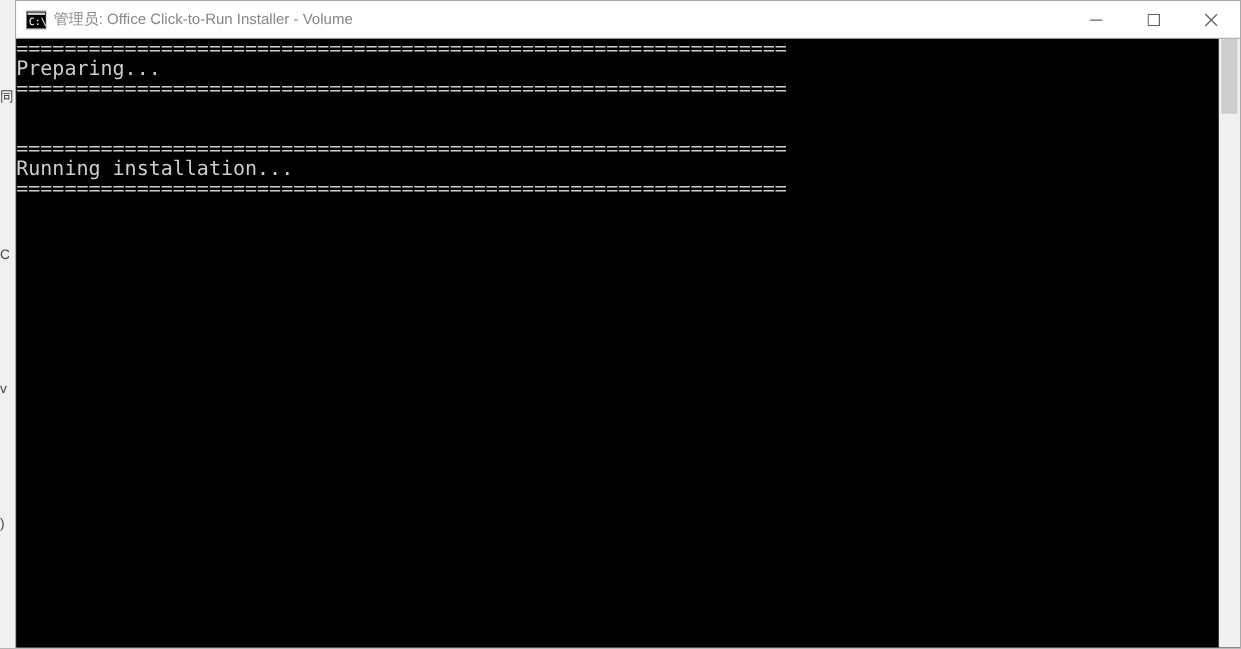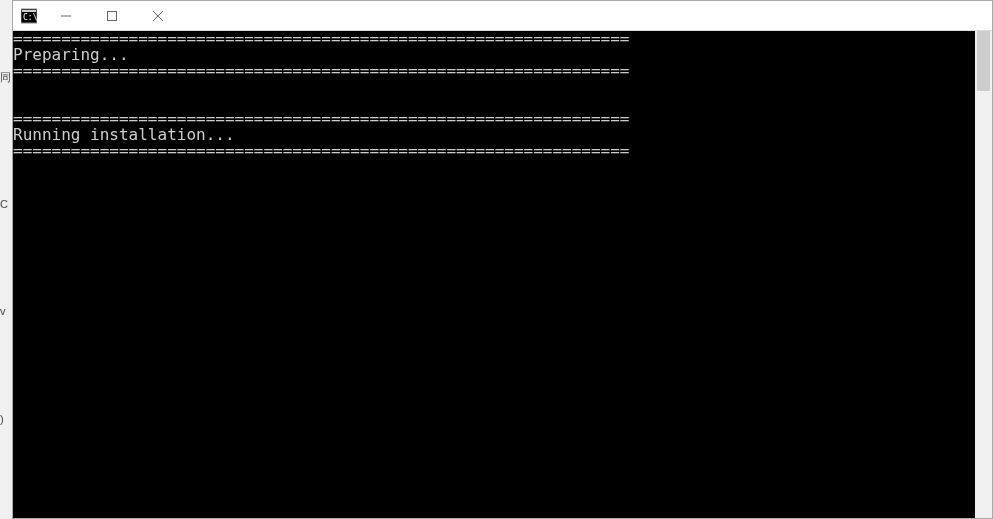--- a/index.html
+++ b/index.html
@@ -121,20 +121,21 @@
 
 <div class="window">
   <div class="titlebar">
     <div class="titlebar-icon">
       <svg width="16" height="16" viewBox="0 0 16 16">
         <rect x="0" y="1" width="16" height="14" fill="#000" stroke="#888" stroke-width="1"></rect>
         <rect x="1" y="2" width="14" height="2" fill="#ccc"></rect>
         <text x="2" y="12" font-size="8" fill="#fff" font-family="monospace">C:\</text>
       </svg>
     </div>
+    <div class="titlebar-title">管理员:  Office Click-to-Run Installer - Volume</div>
     <div class="window-controls">
       <div class="window-control">
         <svg width="10" height="10" viewBox="0 0 10 10">
             <line x1="0" y1="5" x2="10" y2="5" stroke="currentColor" stroke-width="1"></line>
           </svg>
       </div>
       <div class="window-control">
         <svg width="10" height="10" viewBox="0 0 10 10">
             <rect x="0.5" y="0.5" width="9" height="9" fill="none" stroke="currentColor" stroke-width="1"></rect>
           </svg>

